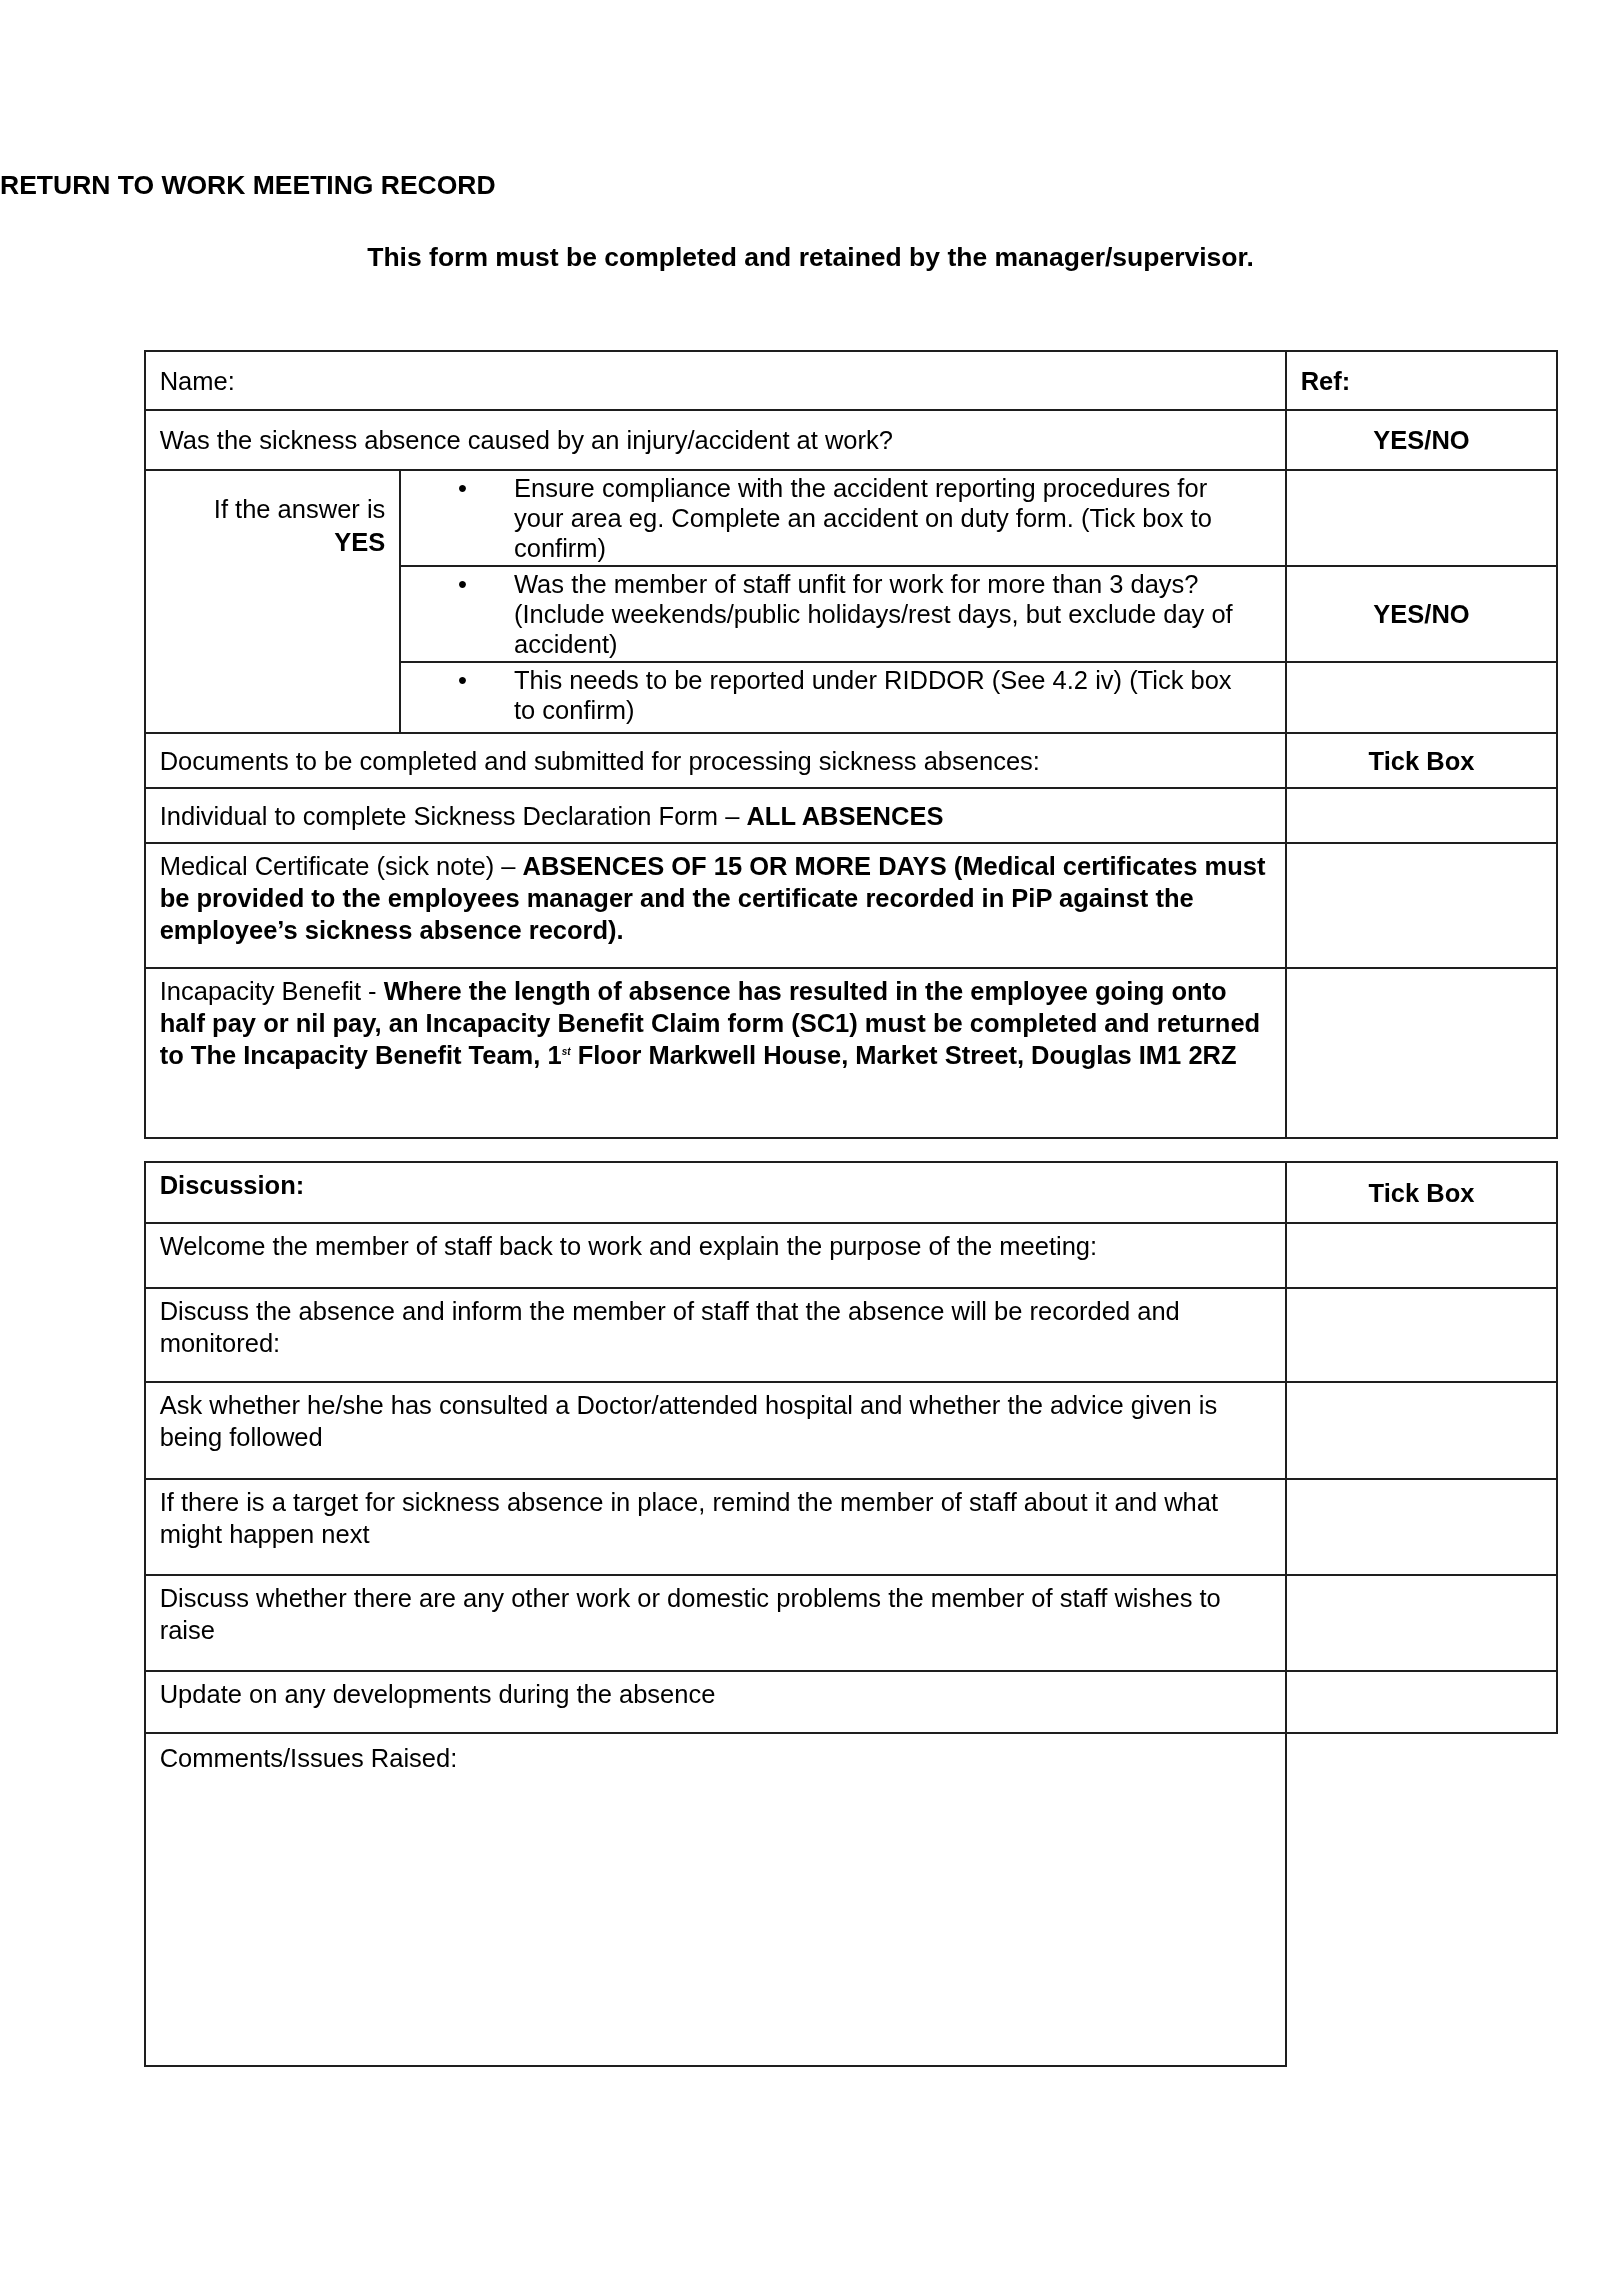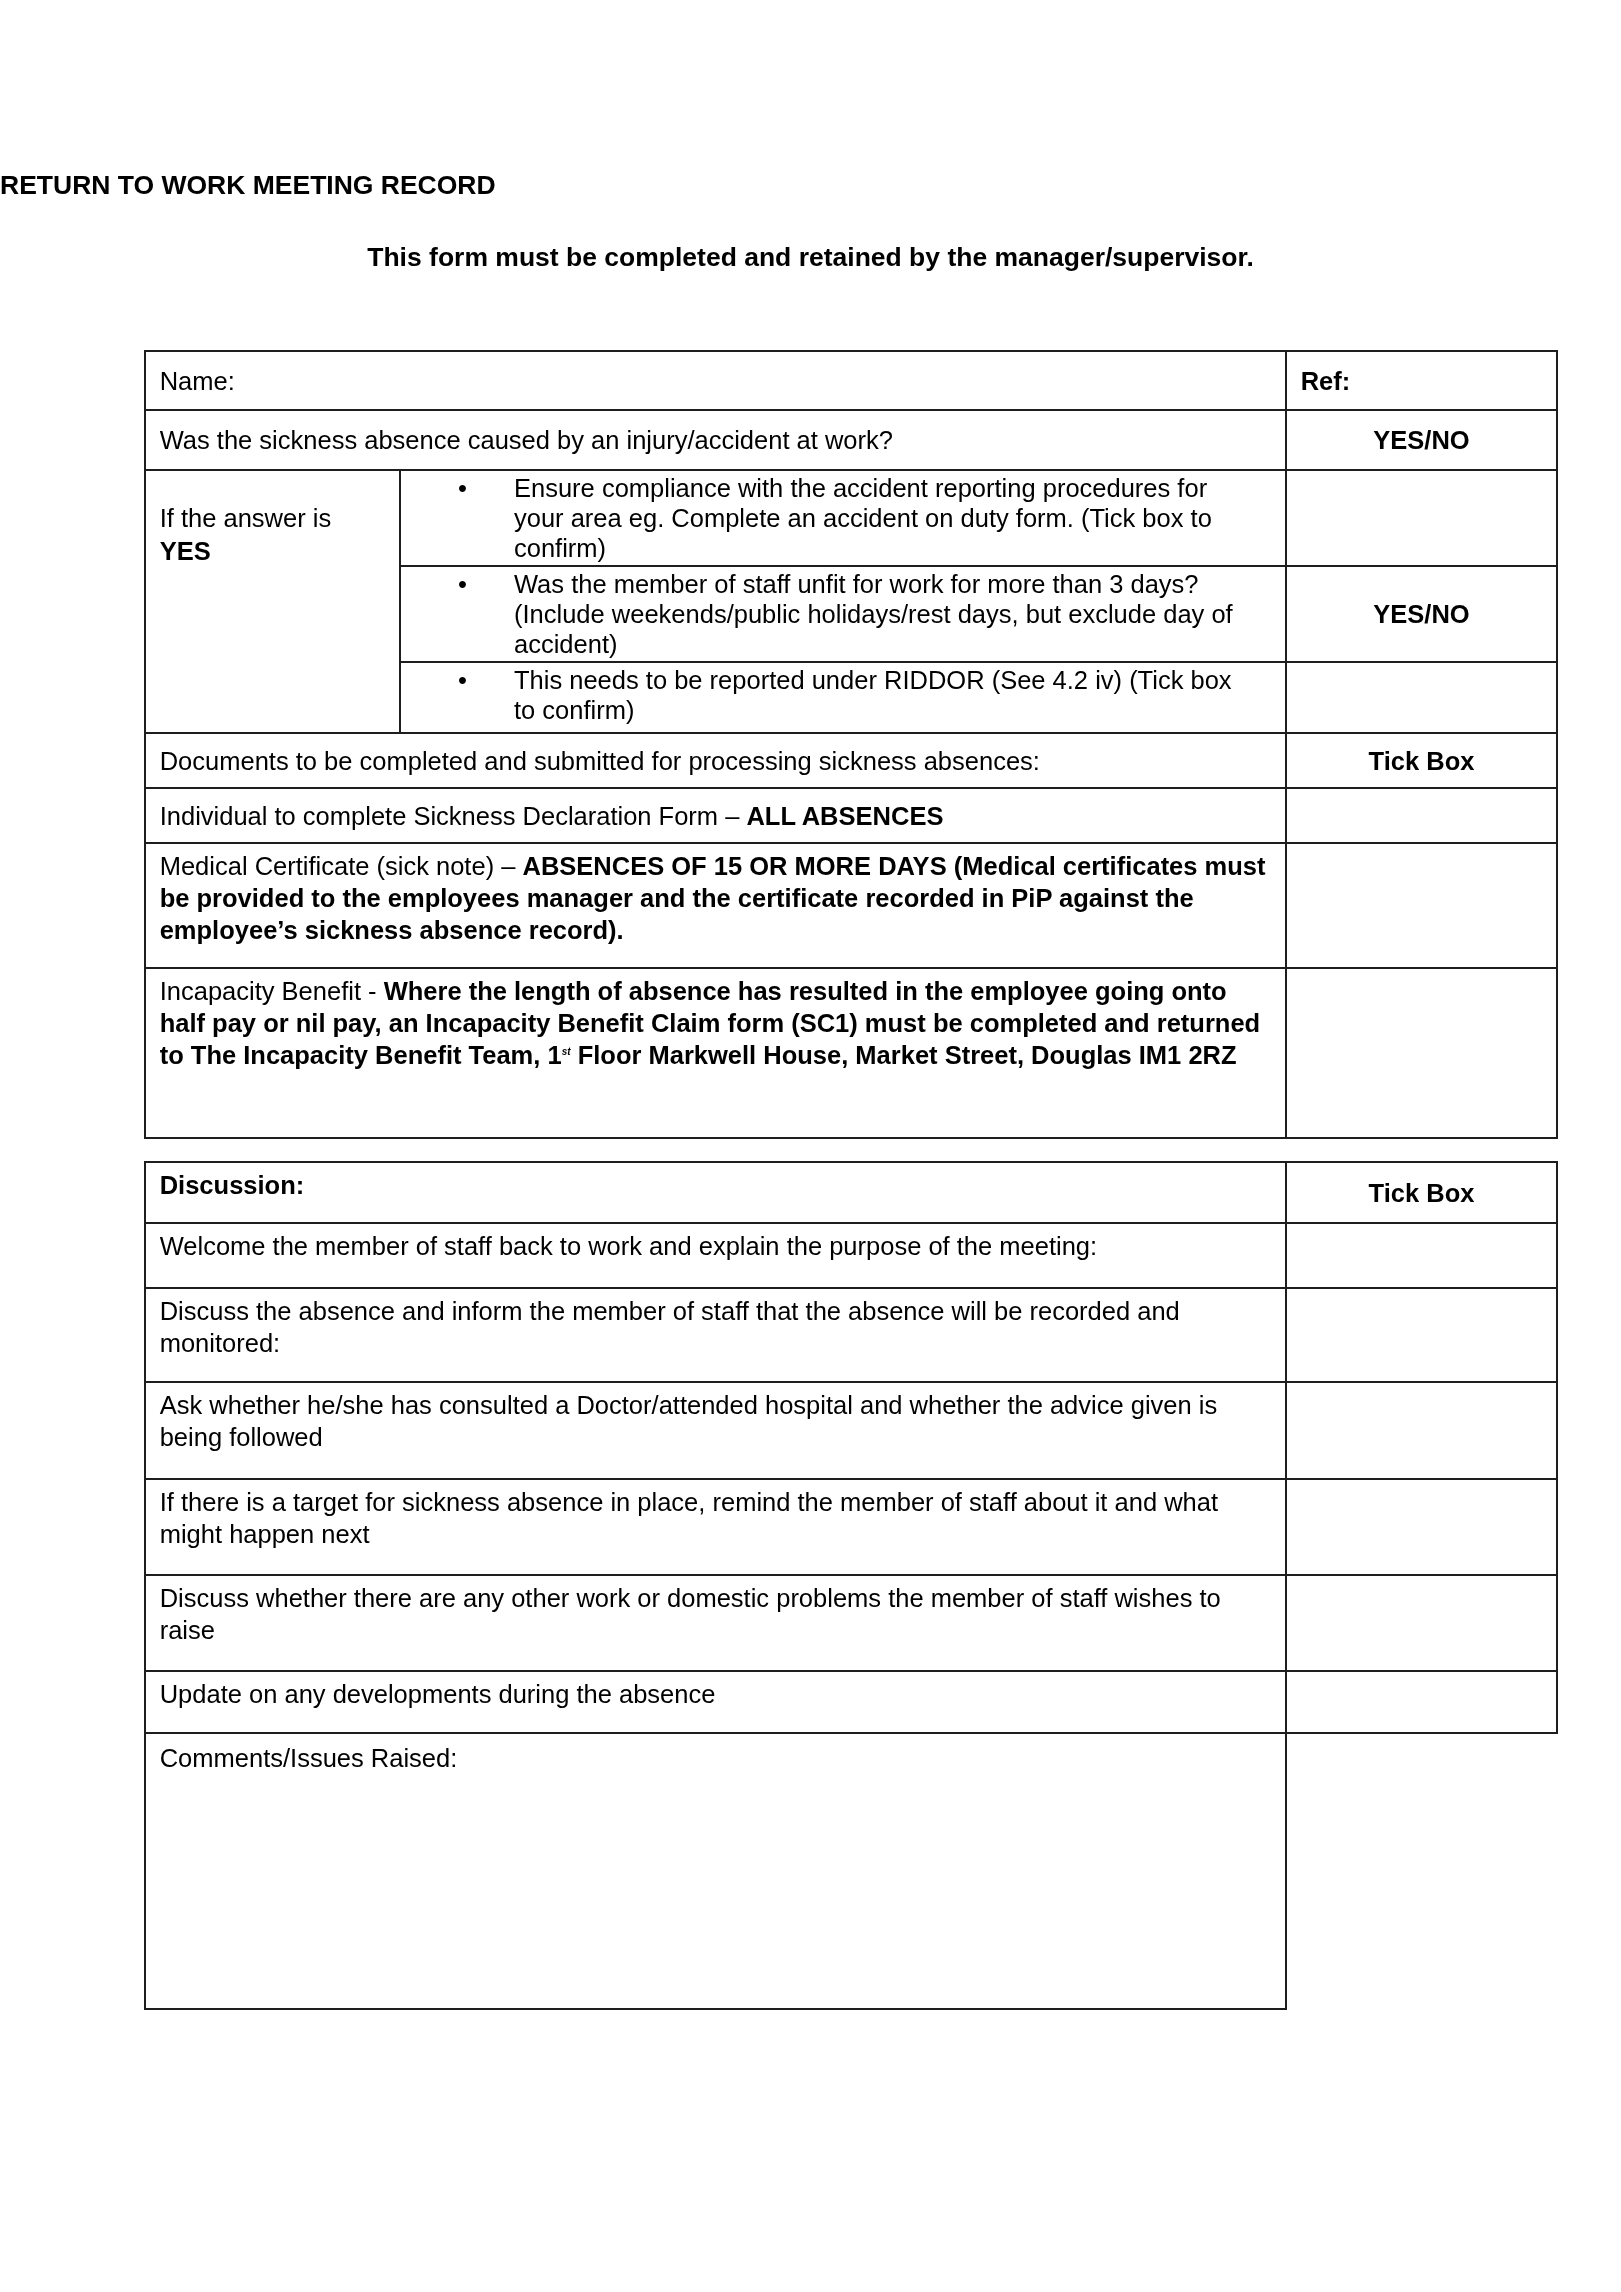--- a/index.html
+++ b/index.html
@@ -30,21 +30,21 @@
     border:2.9px solid #1e1e1e;
     vertical-align:top;
     padding:5.9px 13.7px;
     font-size:25.5px;
     line-height:32px;
     overflow:hidden;
   }
   td.vmid   { vertical-align:middle; }
   td.ctr    { text-align:center; vertical-align:middle; }
   .b        { font-weight:bold; }
-  td.ifyes  { padding-top:31px; line-height:33px; }
+  td.ifyes  { padding-top:22px; line-height:33px;text-align:right; }
   td.bulletcell { padding:2px 29px 2px 0; line-height:30px; }
   .bullet      { display:flex; }
   .bullet .dot { flex:none; margin-left:57px; width:56px; font-size:25.5px; }
   td.tickcell  { }
   td.ghost     { border:none; }
   td.comments  { padding-top:7.8px; }
   sup { font-size:10px; line-height:0; vertical-align:super;font-style:italic; }
 </style>
 </head>
 <body>
@@ -172,19 +172,19 @@
     <td>Discuss whether there are any other work or domestic problems the member of staff wishes to raise</td>
     <td class="tickcell"></td>
   </tr>
 
 
   <tr style="height:62px">
     <td>Update on any developments during the absence</td>
     <td class="tickcell"></td>
   </tr>
 
-  <tr style="height:276px">
+  <tr style="height:333px">
     <td class="comments">Comments/Issues Raised:</td>
     <td class="ghost"></td>
   </tr>
 </tbody>
   </table>
 
 
 </body></html>

